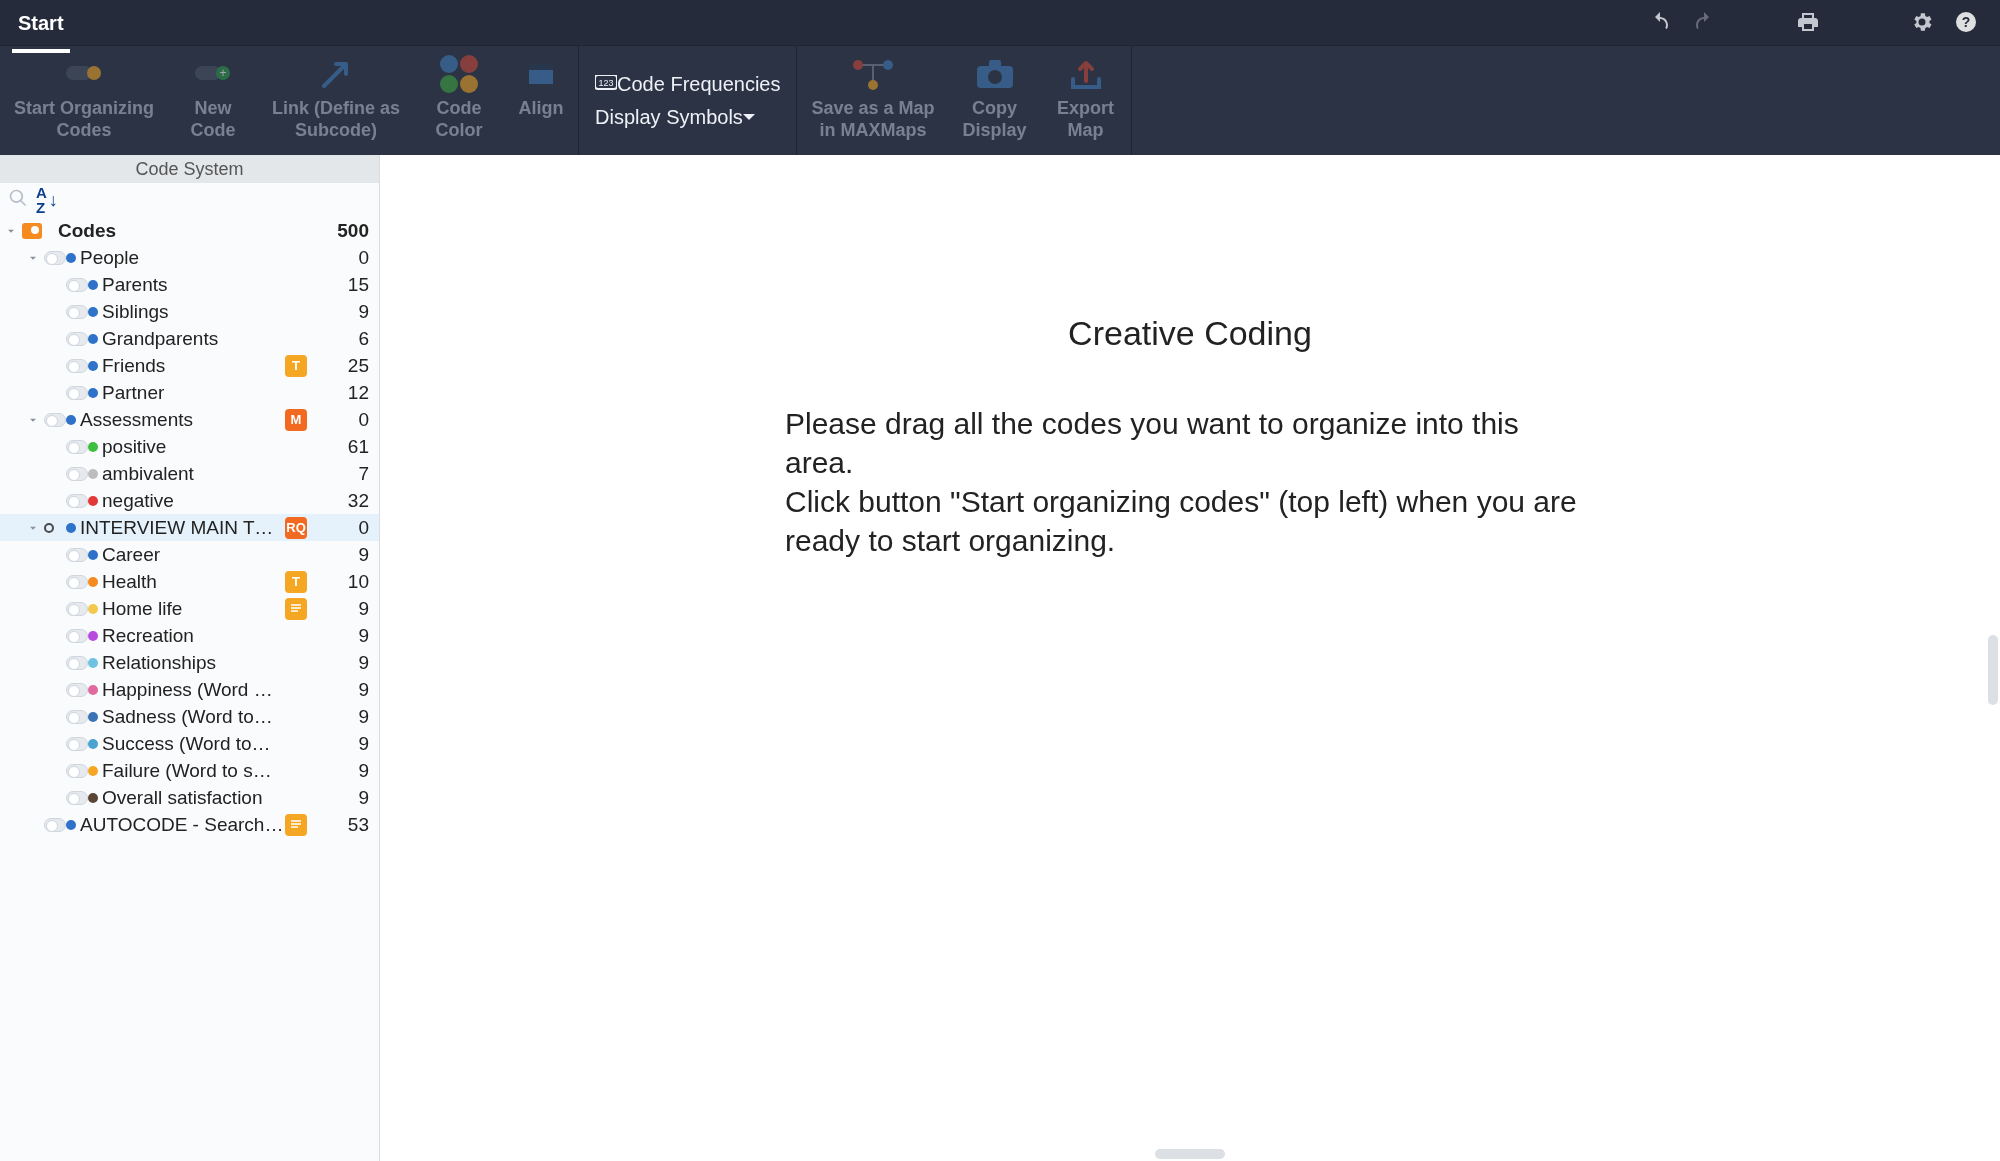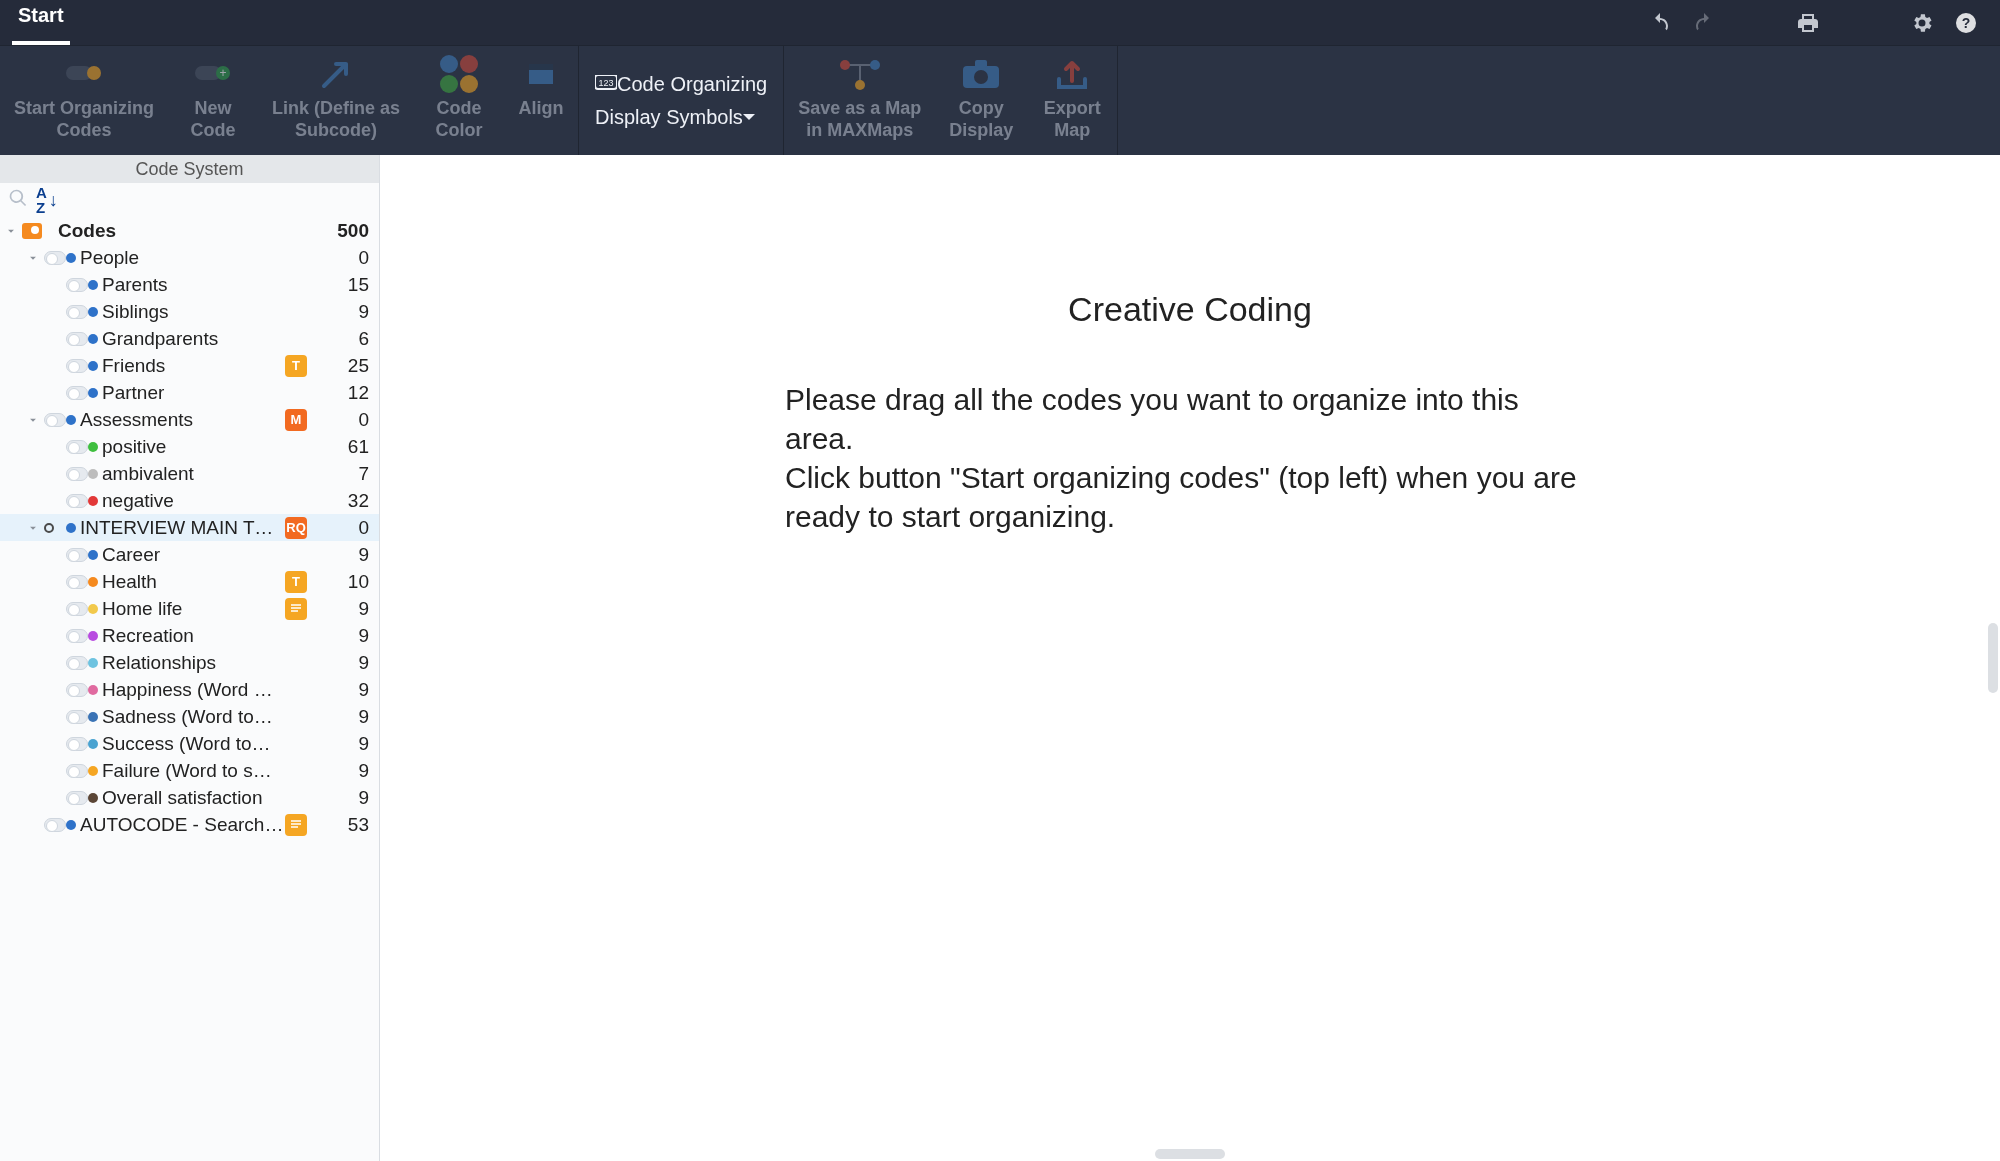--- a/index.html
+++ b/index.html
@@ -12,21 +12,21 @@
     height: 1161px;
     overflow: hidden;
     transform-origin: top left;
   }
 
   
   .titlebar {
     background: #252b3a;
     height: 45px;
     display: flex;
-    align-items: flex-end;
+    align-items: flex-start;
     padding: 0 12px;
     color: #fff;
   }
   .titlebar .title {
     font-weight: 700;
     font-size: 20px;
     padding: 0 6px 10px 6px;
     border-bottom: 4px solid #fff;
     height: 45px;
     display: flex;
@@ -190,20 +190,21 @@
      content:""; position:absolute; right:3px; top:3px; width:8px; height:8px;
      border-radius:50%; background:#fff;
   }
 
   
   .canvas {
     flex: 1;
     background: #fff;
     position: relative;
     overflow: hidden;
+    margin-top: 24px;
   }
   .canvas .heading {
     position: absolute;
     left: 50%; transform: translateX(-50%);
     top: 135px;
     font-size: 34px;
     font-weight: 500;
   }
   .canvas .hint {
     position: absolute;
@@ -313,21 +314,21 @@
     </div>
   </div>
 
   <div class="group">
     <div class="drop">
       <div class="row">
         <svg width="22" height="18" viewBox="0 0 22 18">
           <rect x="0" y="0" width="22" height="14" rx="3" fill="none" stroke="#eef1f7" stroke-width="2"></rect>
           <text x="11" y="11" text-anchor="middle" font-size="9" fill="#eef1f7">123</text>
         </svg>
-        <span>Code Organizing</span>
+        <span>Code Frequencies</span>
       </div>
       <div class="row">
         <span>Display Symbols</span>
         <div class="caret"></div>
       </div>
     </div>
   </div>
 
   <div class="group">
     <div class="btn disabled">

